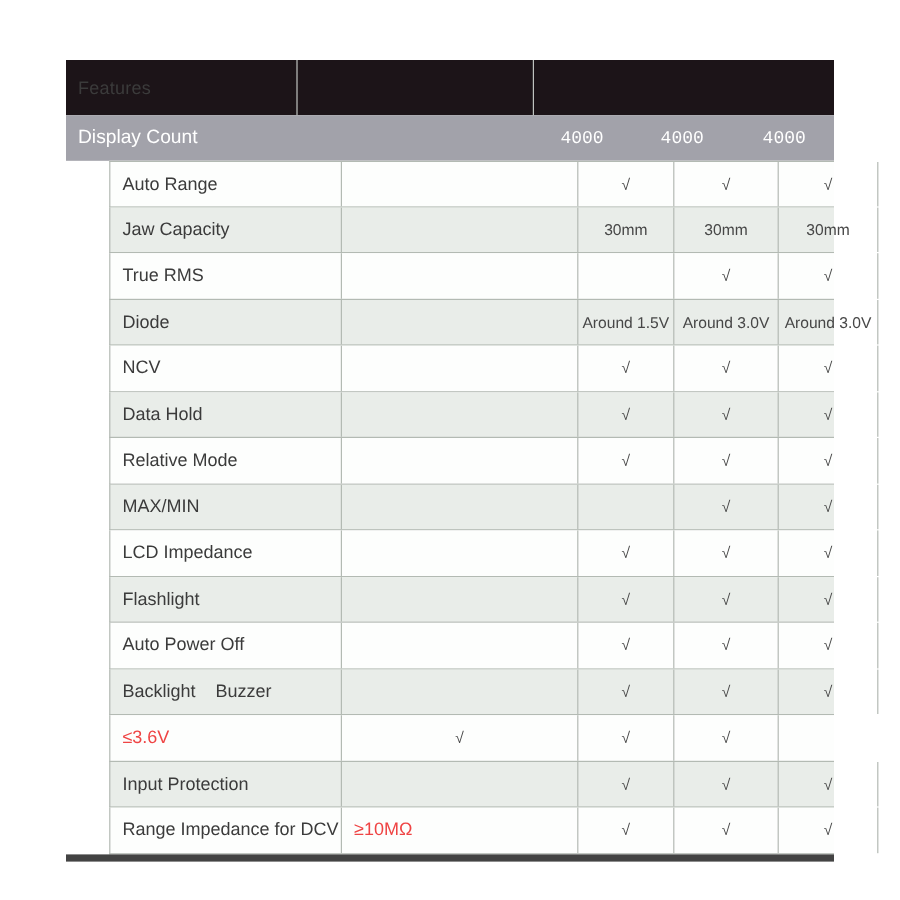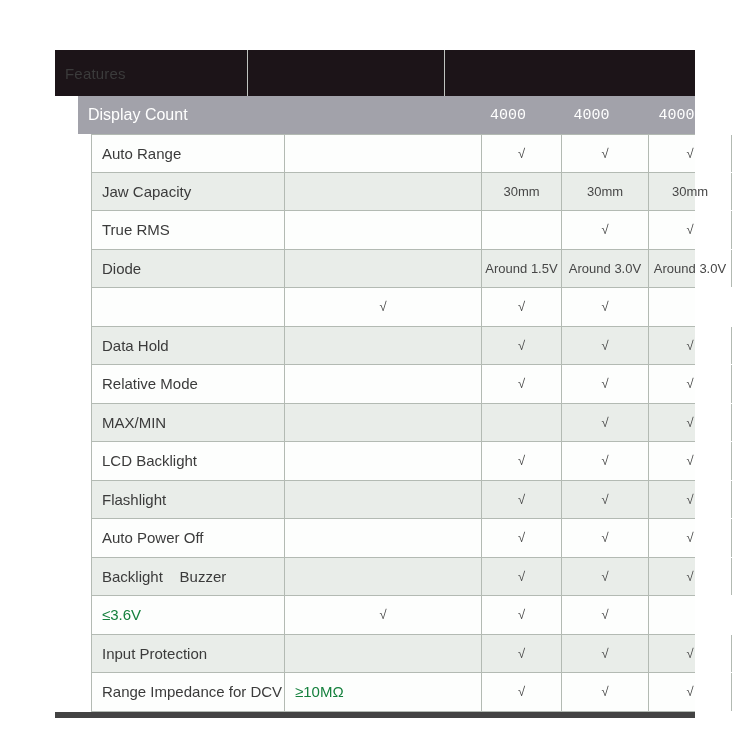--- a/index.html
+++ b/index.html
@@ -35,21 +35,20 @@
     color: #f2f2f2;
     font-size: 16px;
     letter-spacing: 0.2px;
   }
 
   
   .display-row {
     grid-template-columns: 193px 197px 80px 87px 83px;
     height: 38px;
     background: #a2a2aa;
-    margin-left: 23px;
   }
   .display-row .name-cell {
     color: #ffffff;
     font-size: 16px;
   }
   .display-row .value-cell {
     color: #ffffff;
     font-size: 15px;
     font-family: Liberation Mono, monospace;
   }
@@ -77,21 +76,21 @@
     overflow: hidden;
   }
   .name-cell {
     padding-left: 10px;
     color: #3b3b3b;
     font-size: 15px;
     white-space: pre-wrap;
   }
   .note-cell {
     padding-left: 10px;
-    color: #15803d;
+    color: #ef4444;
     font-size: 15px;
   }
   .value-cell {
     justify-content: center;
     color: #474747;
     font-size: 13px;
     white-space: nowrap;
     padding: 0 1px;
   }
 
@@ -144,20 +143,21 @@
           <div class="cell value-cell">√</div>
         </div>
         <div class="row body-row alt">
           <div class="cell name-cell">Diode</div>
           <div class="cell note-cell"></div>
           <div class="cell value-cell">Around 1.5V</div>
           <div class="cell value-cell">Around 3.0V</div>
           <div class="cell value-cell">Around 3.0V</div>
         </div>
         <div class="row body-row">
+          <div class="cell name-cell">NCV</div>
           <div class="cell note-cell"></div>
           <div class="cell value-cell">√</div>
           <div class="cell value-cell">√</div>
           <div class="cell value-cell">√</div>
         </div>
         <div class="row body-row alt">
           <div class="cell name-cell">Data Hold</div>
           <div class="cell note-cell"></div>
           <div class="cell value-cell">√</div>
           <div class="cell value-cell">√</div>
@@ -171,21 +171,21 @@
           <div class="cell value-cell">√</div>
         </div>
         <div class="row body-row alt">
           <div class="cell name-cell">MAX/MIN</div>
           <div class="cell note-cell"></div>
           <div class="cell value-cell"></div>
           <div class="cell value-cell">√</div>
           <div class="cell value-cell">√</div>
         </div>
         <div class="row body-row">
-          <div class="cell name-cell">LCD Backlight</div>
+          <div class="cell name-cell">LCD Impedance</div>
           <div class="cell note-cell"></div>
           <div class="cell value-cell">√</div>
           <div class="cell value-cell">√</div>
           <div class="cell value-cell">√</div>
         </div>
         <div class="row body-row alt">
           <div class="cell name-cell">Flashlight</div>
           <div class="cell note-cell"></div>
           <div class="cell value-cell">√</div>
           <div class="cell value-cell">√</div>

